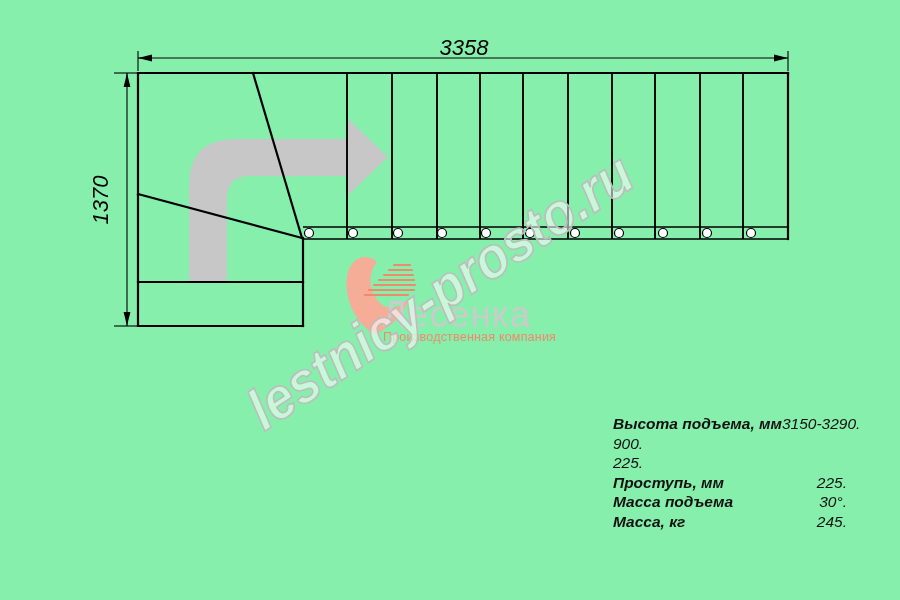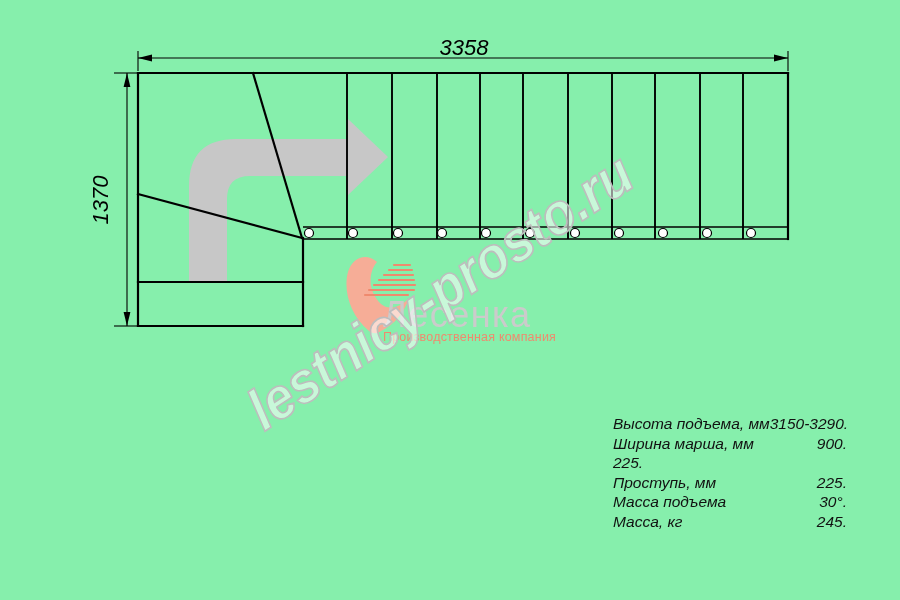--- a/index.html
+++ b/index.html
@@ -13,21 +13,21 @@
   .tagline-text{font-family:"Liberation Sans",sans-serif;font-size:12.5px;letter-spacing:0.2px;}
   .watermark-text{
     font-family:"Liberation Sans",sans-serif;font-weight:bold;font-style:italic;
     font-size:58px;fill:rgba(255,255,255,0.55);stroke-width:1.7px;
   }
   .specs{
     position:absolute;left:613px;top:414px;width:234px;
     font-style:italic;font-size:15.5px;color:#111;line-height:19.5px;
   }
   .spec-row{display:flex;justify-content:space-between;}
-  .spec-label{white-space:nowrap;}
+  .spec-label{white-space:nowrap;font-weight:bold;}
   .spec-value{white-space:nowrap;text-align:center;}
 </style>
 </head>
 <body>
 
 <div id="canvas">
 
   <svg width="900" height="600" viewBox="0 0 900 600">
 
     <path d="M189,282 L189,186 Q189,139 236,139 L348,139 L348,119 L388,157 L348,195 L348,176 L250,176 Q227,176 227,199 L227,282 Z" fill="#c7c7c7"></path>
@@ -112,21 +112,20 @@
 
     <text class="watermark-text" text-anchor="middle" transform="translate(451,308) rotate(-33.5)" textLength="448" lengthAdjust="spacingAndGlyphs" stroke="#bdbdbd">lestnicy-prosto.ru</text>
   </svg>
 
   <div class="specs">
     <div class="spec-row">
       <span class="spec-label">Высота подъема, мм</span>
       <span class="spec-value">3150-3290.</span>
     </div>
     <div class="spec-row">
-      <span class="spec-label">Ширина марша, мм</span>
       <span class="spec-value">900.</span>
     </div>
     <div class="spec-row">
       <span class="spec-value">225.</span>
     </div>
     <div class="spec-row">
       <span class="spec-label">Проступь, мм</span>
       <span class="spec-value">225.</span>
     </div>
     <div class="spec-row">

